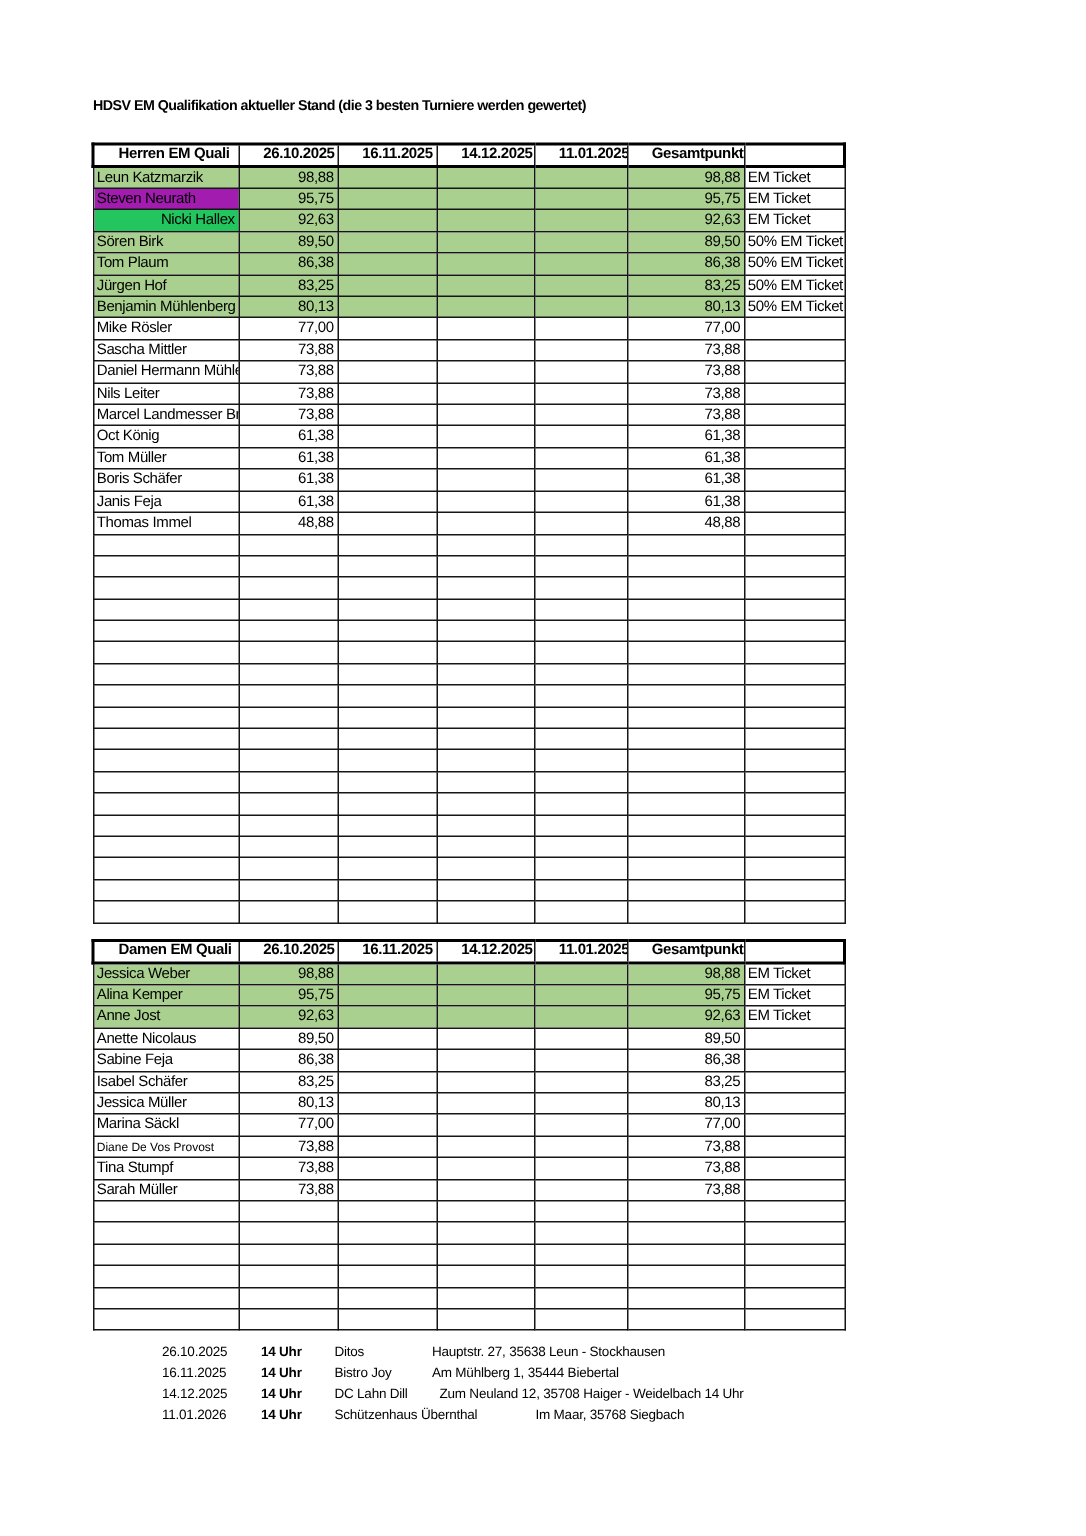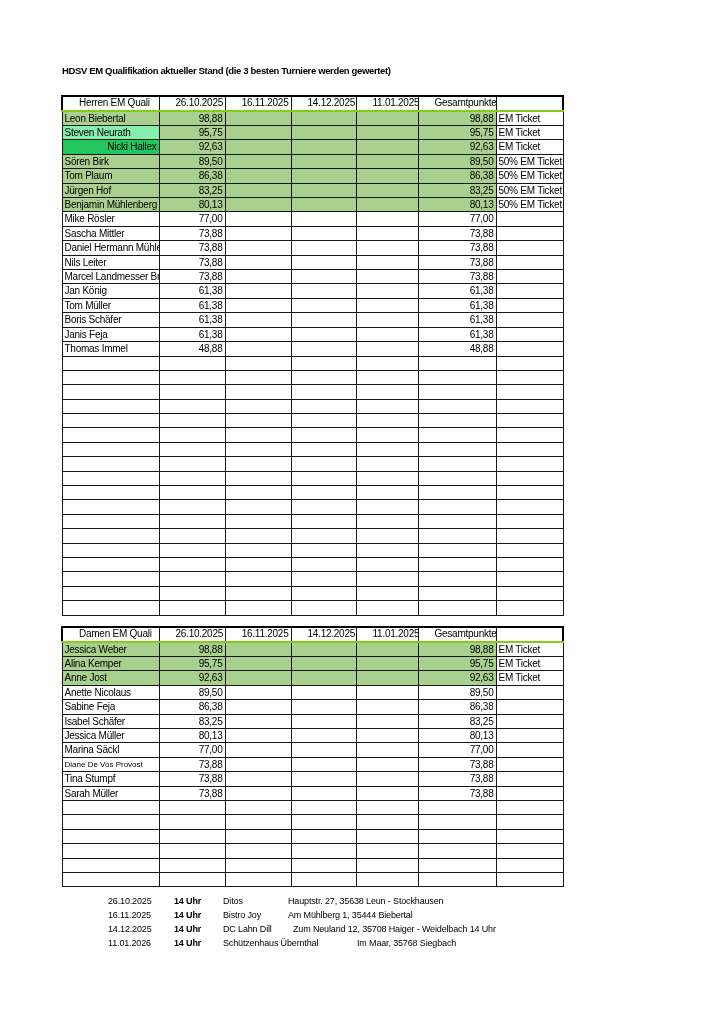--- a/index.html
+++ b/index.html
@@ -19,22 +19,22 @@
   #table-damen{top:626px;}
   col.c0{width:97px;} col.c1{width:66px;} col.c2{width:66px;} col.c3{width:65px;}
   col.c4{width:62px;} col.c5{width:78px;} col.c6{width:67px;}
   .quali th,.quali td{
     border:1px solid #161616;
     font-size:10px;letter-spacing:-0.25px;
     padding:0 2px;white-space:nowrap;overflow:hidden;
     height:13.4px;line-height:13.4px;vertical-align:middle;text-align:left;
   }
   .quali th{
-    font-weight:normal;height:12.6px;line-height:12.6px;
-    border-top:2px solid #000;border-bottom:2px solid #84cc16;padding-left:16px;
+    font-weight:bold;height:12.6px;line-height:12.6px;
+    border-top:2px solid #000;border-bottom:2px solid #000000;padding-left:16px;
   }
   .quali th:first-child{border-left:2px solid #000;}
   .quali th:last-child{border-right:2px solid #000;}
   .quali th:nth-child(n+2):nth-child(-n+5){text-align:right;}
   .quali td:nth-child(n+2):nth-child(-n+6){text-align:right;}
   .quali tr.small-name td:first-child{font-size:8px;letter-spacing:0;margin-top:32px;}
   .footer{position:absolute;left:0;top:896px;width:724px;font-size:9px;letter-spacing:-0.15px;}
   .frow{position:relative;height:14px;}
   .f-date{position:absolute;left:108px;white-space:nowrap;}
   .f-time{position:absolute;left:174px;white-space:nowrap;font-weight:bold;}
@@ -64,30 +64,30 @@
         <th>26.10.2025</th>
         <th>16.11.2025</th>
         <th>14.12.2025</th>
         <th>11.01.2025</th>
         <th>Gesamtpunkte</th>
         <th></th>
       </tr>
     </thead>
     <tbody>
       <tr>
-        <td style="background: rgb(169, 208, 142);">Leon Biebertal</td>
+        <td style="background: rgb(169, 208, 142);">Leun Katzmarzik</td>
         <td style="background: rgb(169, 208, 142);">98,88</td>
         <td style="background: rgb(169, 208, 142);"></td>
         <td style="background: rgb(169, 208, 142);"></td>
         <td style="background: rgb(169, 208, 142);"></td>
         <td style="background: rgb(169, 208, 142);">98,88</td>
         <td>EM Ticket</td>
       </tr>
       <tr>
-        <td style="background: #86efac;">Steven Neurath</td>
+        <td style="background: #a21caf;">Steven Neurath</td>
         <td style="background: rgb(169, 208, 142);">95,75</td>
         <td style="background: rgb(169, 208, 142);"></td>
         <td style="background: rgb(169, 208, 142);"></td>
         <td style="background: rgb(169, 208, 142);"></td>
         <td style="background: rgb(169, 208, 142);">95,75</td>
         <td>EM Ticket</td>
       </tr>
       <tr>
         <td style="background: #22c55e; text-align: right;">Nicki Hallex</td>
         <td style="background: rgb(169, 208, 142);">92,63</td>
@@ -172,21 +172,21 @@
       <tr>
         <td>Marcel Landmesser Br</td>
         <td>73,88</td>
         <td></td>
         <td></td>
         <td></td>
         <td>73,88</td>
         <td></td>
       </tr>
       <tr>
-        <td>Jan König</td>
+        <td>Oct König</td>
         <td>61,38</td>
         <td></td>
         <td></td>
         <td></td>
         <td>61,38</td>
         <td></td>
       </tr>
       <tr>
         <td>Tom Müller</td>
         <td>61,38</td>

